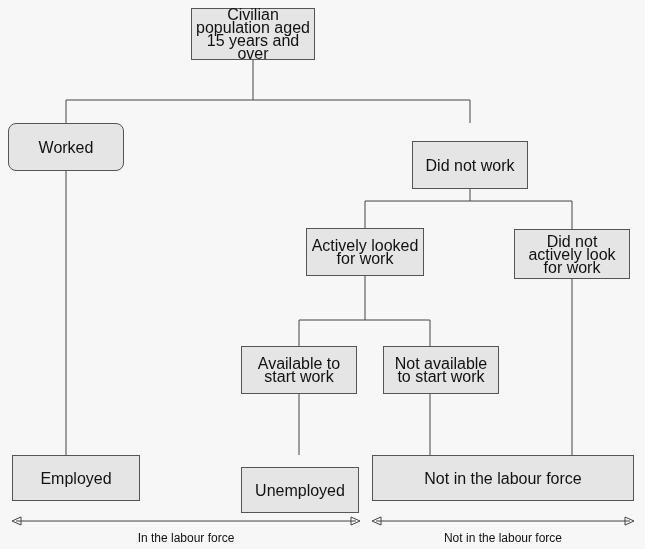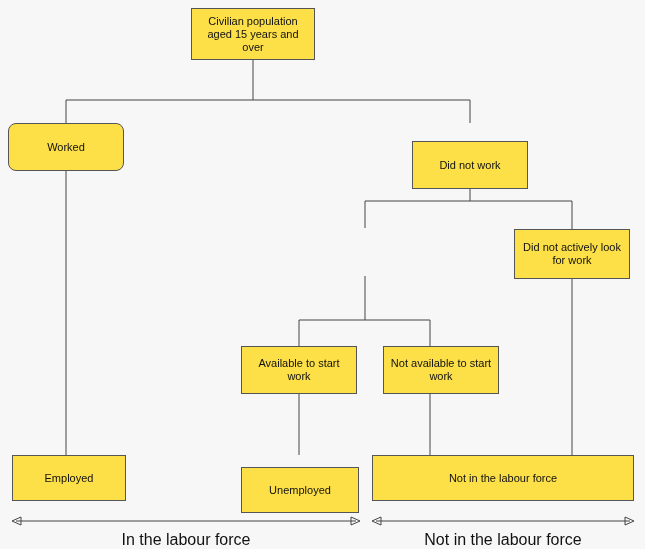--- a/index.html
+++ b/index.html
@@ -18,36 +18,36 @@
   #diagram {
     position: absolute;
     left: 0;
     top: 0;
     width: 645px;
     height: 549px;
   }
   .node {
     position: absolute;
     box-sizing: border-box;
-    background: #fde047;
+    background: #e5e5e5;
     border: 1px solid #555555;
     display: flex;
     align-items: center;
     justify-content: center;
     text-align: center;
-    font-size: 11px;
+    font-size: 16px;
     line-height: 13px;
     color: #111111;
     padding: 2px 4px;
     white-space: pre-line;
     z-index: 2;
   }
   .axis-label {
     position: absolute;
-    font-size: 16px;
+    font-size: 12px;
     color: #111111;
     text-align: center;
     z-index: 2;
   }
   svg.lines {
     position: absolute;
     left: 0;
     top: 0;
     width: 645px;
     height: 549px;
@@ -97,28 +97,29 @@
     <path d="M 372 521 L 381 517 L 381 525 Z" fill="#444444" stroke="none"></path>
     <path d="M 634 521 L 625 517 L 625 525 Z" fill="#444444" stroke="none"></path>
   </svg>
 
   <div class="node" style="left:191px; top:8px; width:124px; height:52px;">Civilian population aged 15 years and over</div>
 
   <div class="node" style="left:8px; top:123px; width:116px; height:48px;border-radius:8px;">Worked</div>
 
   <div class="node" style="left:412px; top:123px; width:116px; height:48px;margin-top:18px;">Did not work</div>
 
+  <div class="node" style="left:306px; top:228px; width:118px; height:48px;">Actively looked for work</div>
 
   <div class="node" style="left:514px; top:229px; width:116px; height:50px;text-align:center;">Did not actively look for work</div>
 
   <div class="node" style="left:241px; top:346px; width:116px; height:48px;">Available to start work</div>
 
   <div class="node" style="left:383px; top:346px; width:116px; height:48px;">Not available to start work</div>
 
-  <div class="node" style="left:12px; top:455px; width:114px; height:46px;">Employed</div>
+  <div class="node" style="left:12px; top:455px; width:128px; height:46px;">Employed</div>
 
   <div class="node" style="left:241px; top:467px; width:118px; height:46px;">Unemployed</div>
 
   <div class="node" style="left:372px; top:455px; width:262px; height:46px;">Not in the labour force</div>
 
   <div class="axis-label" style="left:12px; top:531px; width:348px;">In the labour force</div>
 
   <div class="axis-label" style="left:372px; top:531px; width:262px;">Not in the labour force</div>
 
 </div>

